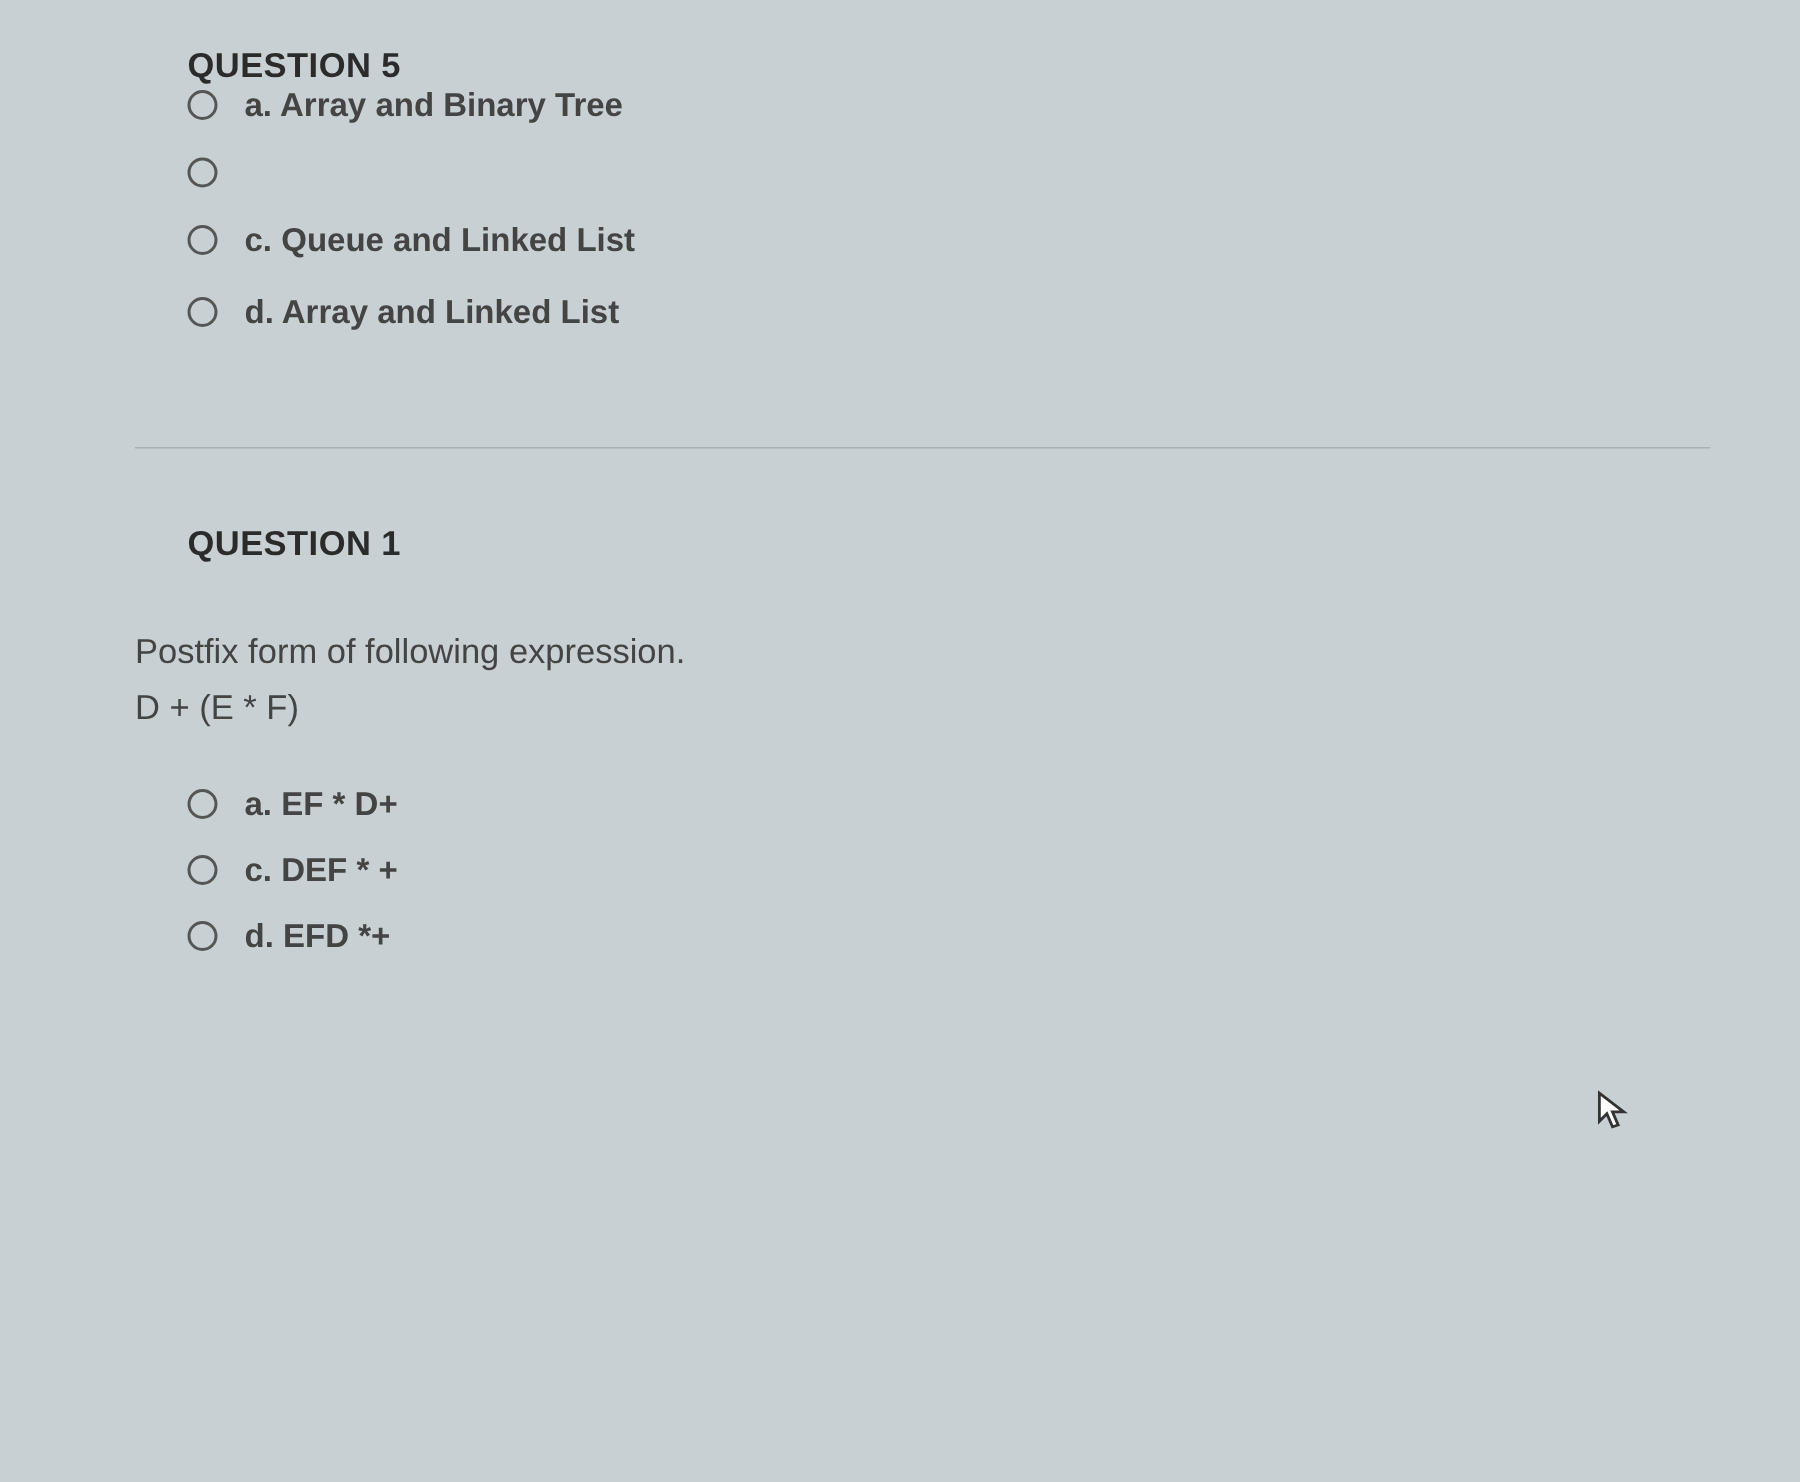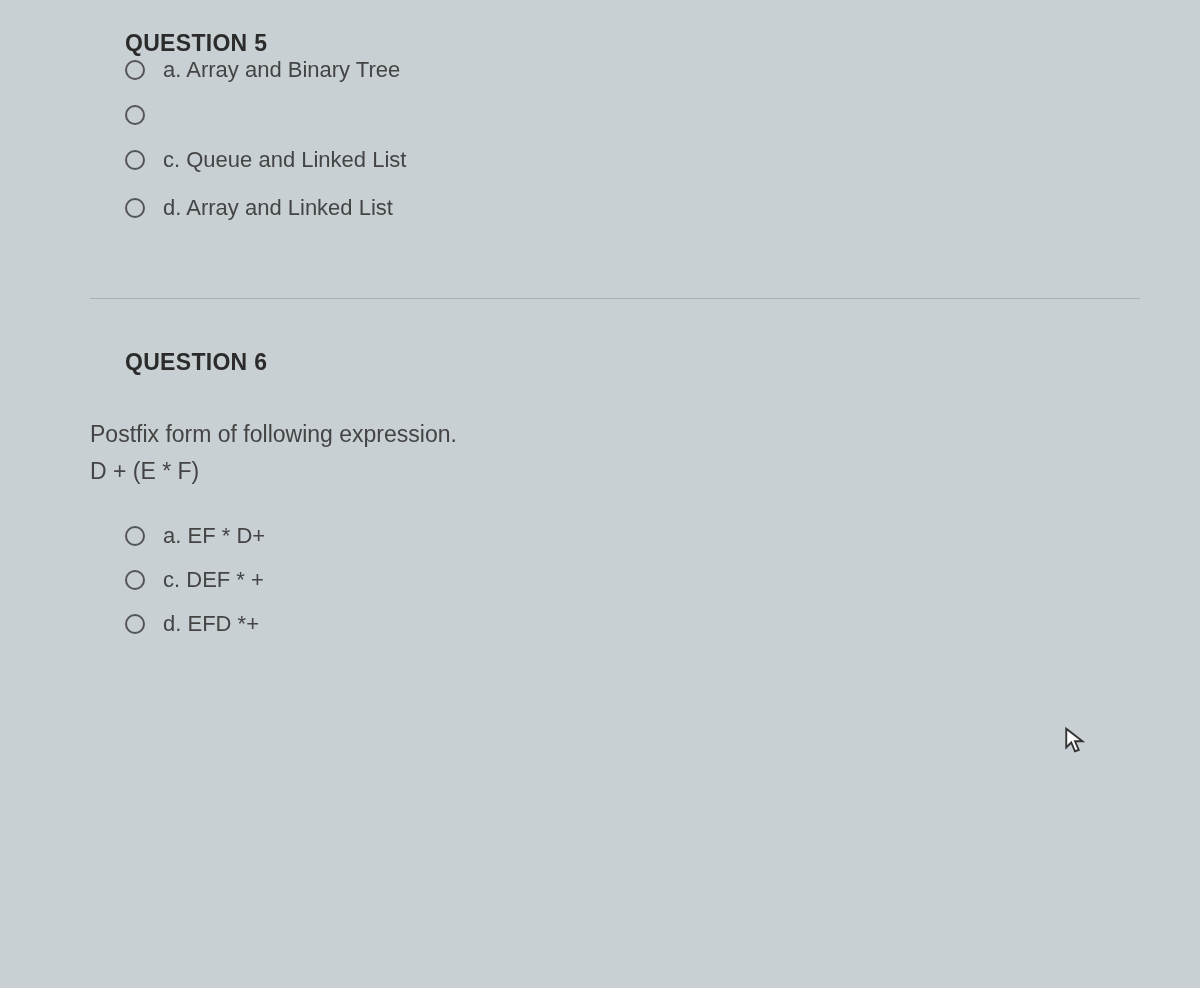--- a/index.html
+++ b/index.html
@@ -40,20 +40,21 @@
       vertical-align: baseline;
       margin: 0 4px;
     }
     .options {
       margin-left: 35px;
     }
     .option-row {
       display: flex;
       align-items: center;
       margin-bottom: 22px;
+      font-weight: bold;
     }
     .q6 .option-row {
       margin-bottom: 18px;
     }
     .radio {
       width: 20px;
       height: 20px;
       border: 2px solid #555;
       border-radius: 50%;
       background: transparent;
@@ -117,21 +118,21 @@
         <span>d.</span>
         <span>Array and Linked List</span>
       </div>
     </div>
   </div>
 </div>
 
 <hr class="divider">
 
 <div class="question-block q6">
-  <div class="question-title">QUESTION 6</div>
+  <div class="question-title">QUESTION 1</div>
   <div class="question-text">
     <span>Postfix form of following expression.</span><br>
     <span>D + (E * F)</span>
   </div>
   <div class="options">
     <div class="option-row">
       <div class="radio"></div>
       <div class="option-label">
         <span>a.</span>
         <span>EF * D+</span>

